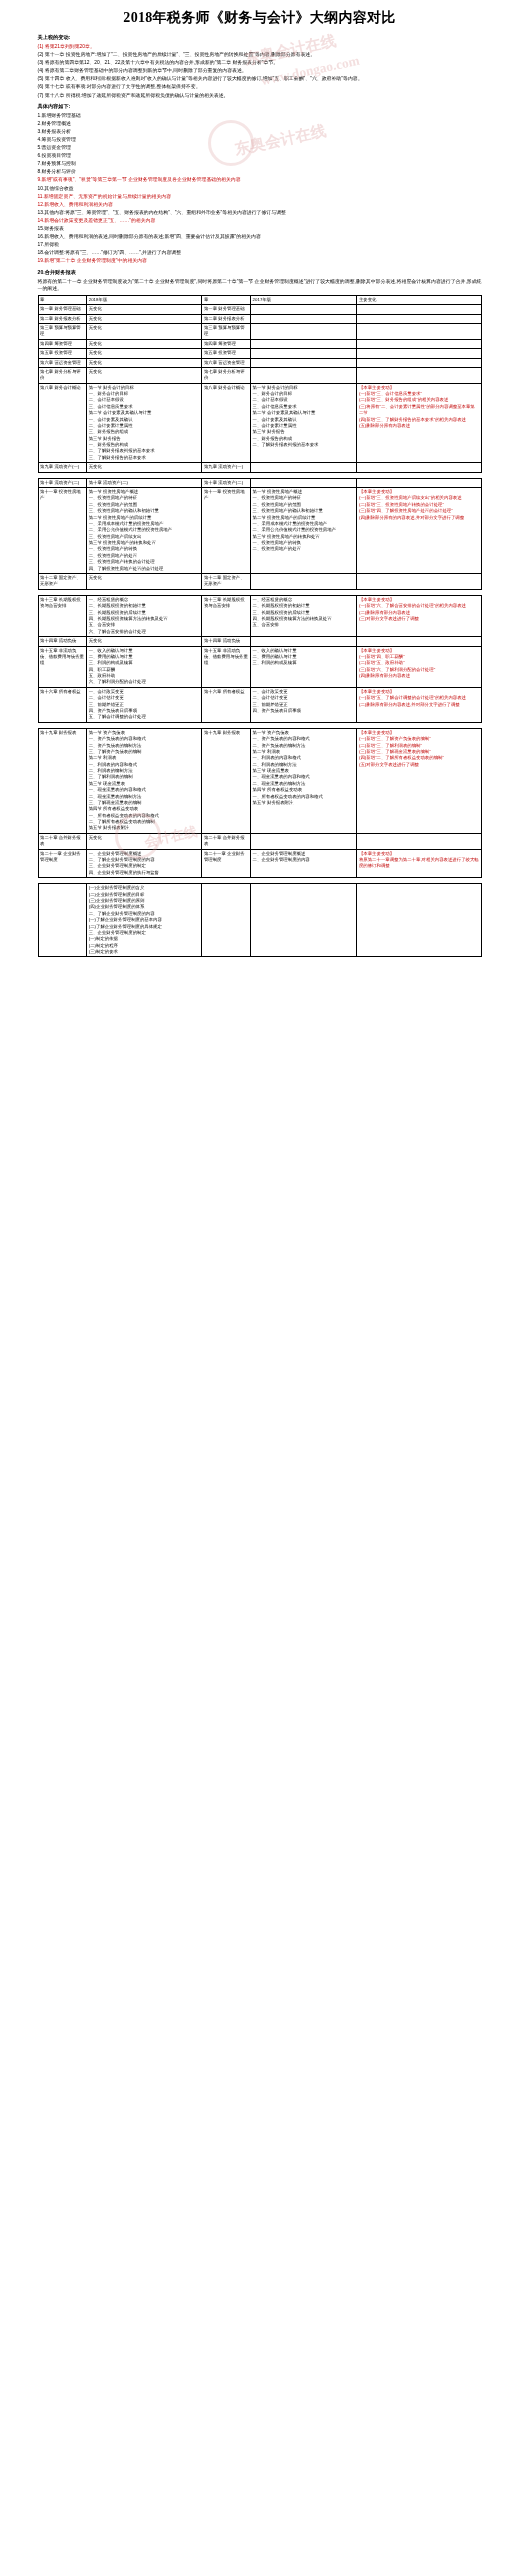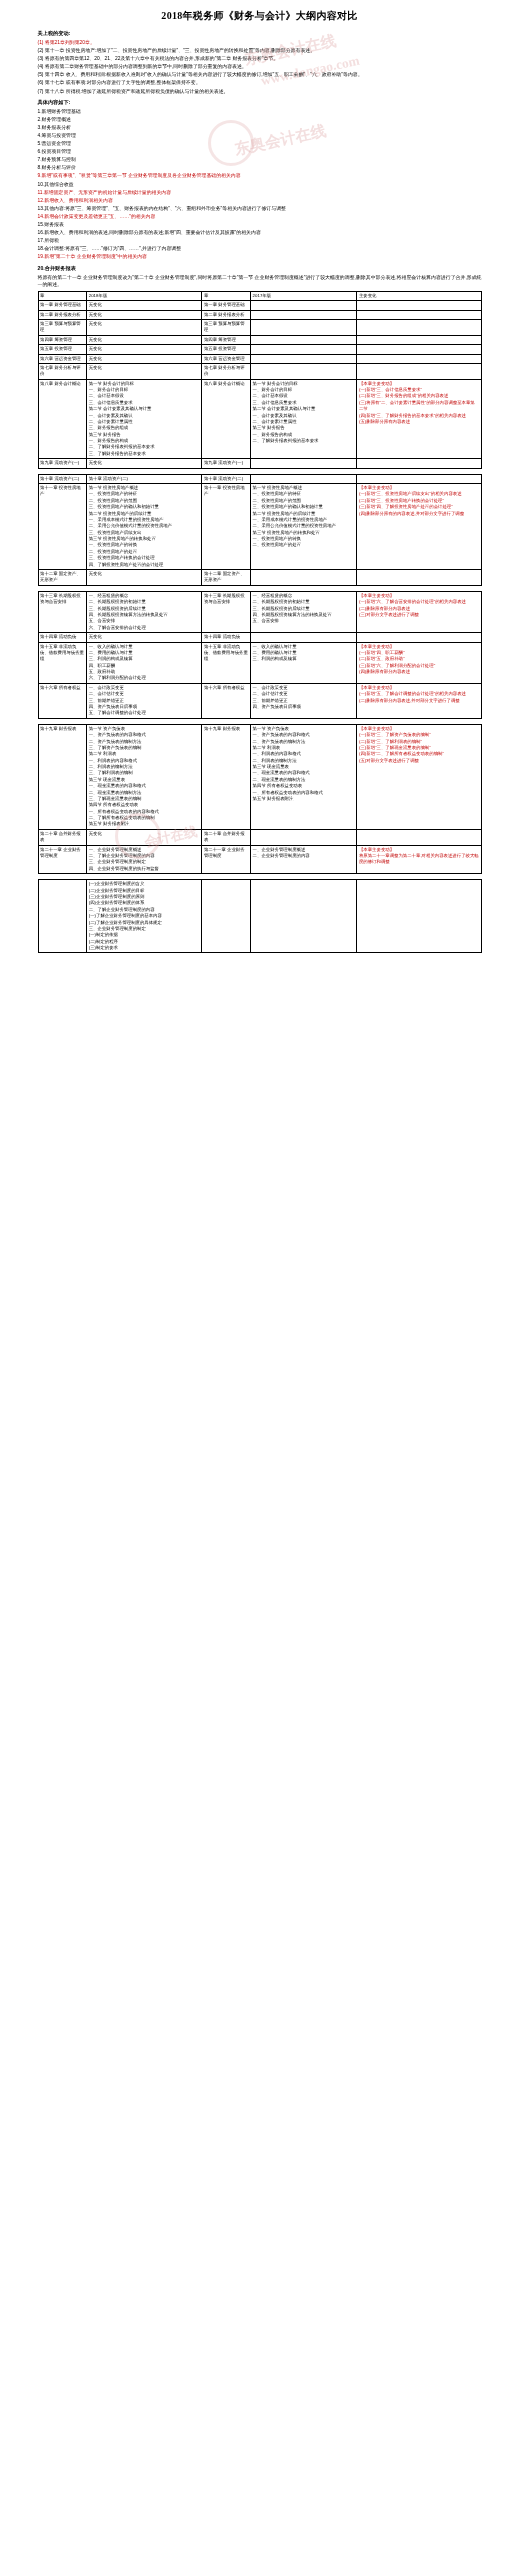--- a/index.html
+++ b/index.html
@@ -1,19 +1,19 @@
 <!DOCTYPE html>
 <html style="font-size:8.2px"><head>
 <meta charset="utf-8">
 <style>
   html,body{margin:0;padding:0;background:#fff;}
   body{font-family:"Liberation Sans","DejaVu Sans",sans-serif;color:#000;}
   .page{width:519px;margin:0 auto;position:relative;background:#fff;padding:0 0 20.6px 0;box-sizing:border-box;}
   .inner{width:444px;margin:0 auto;position:relative;}
-  h1.doc-title{font-family:"Liberation Serif","DejaVu Serif",serif;font-size:10px;font-weight:bold;text-align:center;margin:9.3px 0 7.2px 0;letter-spacing:0.3px;}
+  h1.doc-title{font-family:"Liberation Serif","DejaVu Serif",serif;font-size:14px;font-weight:bold;text-align:center;margin:9.3px 0 7.2px 0;letter-spacing:0.3px;}
   .sec-head{font-size:5.2px;font-weight:bold;margin:3.1px 0 1.5px 0;color:#000;}
   .para{font-size:4.9px;line-height:1.55;margin:0.5px 0;text-align:justify;}
   .red{color:#c00000;}
   .note{font-size:4.9px;line-height:1.55;margin:0.5px 0;}
   table.cmp{border-collapse:collapse;width:100%;table-layout:fixed;margin-top:2.1px;}
   table.cmp td{border:0.5px solid #000;vertical-align:top;padding:1px 1.5px;font-size:4.4px;line-height:1.45;}
   .c1{width:11%;}
   .c2{width:26%;}
   .c3{width:11%;}
   .c4{width:24%;}

